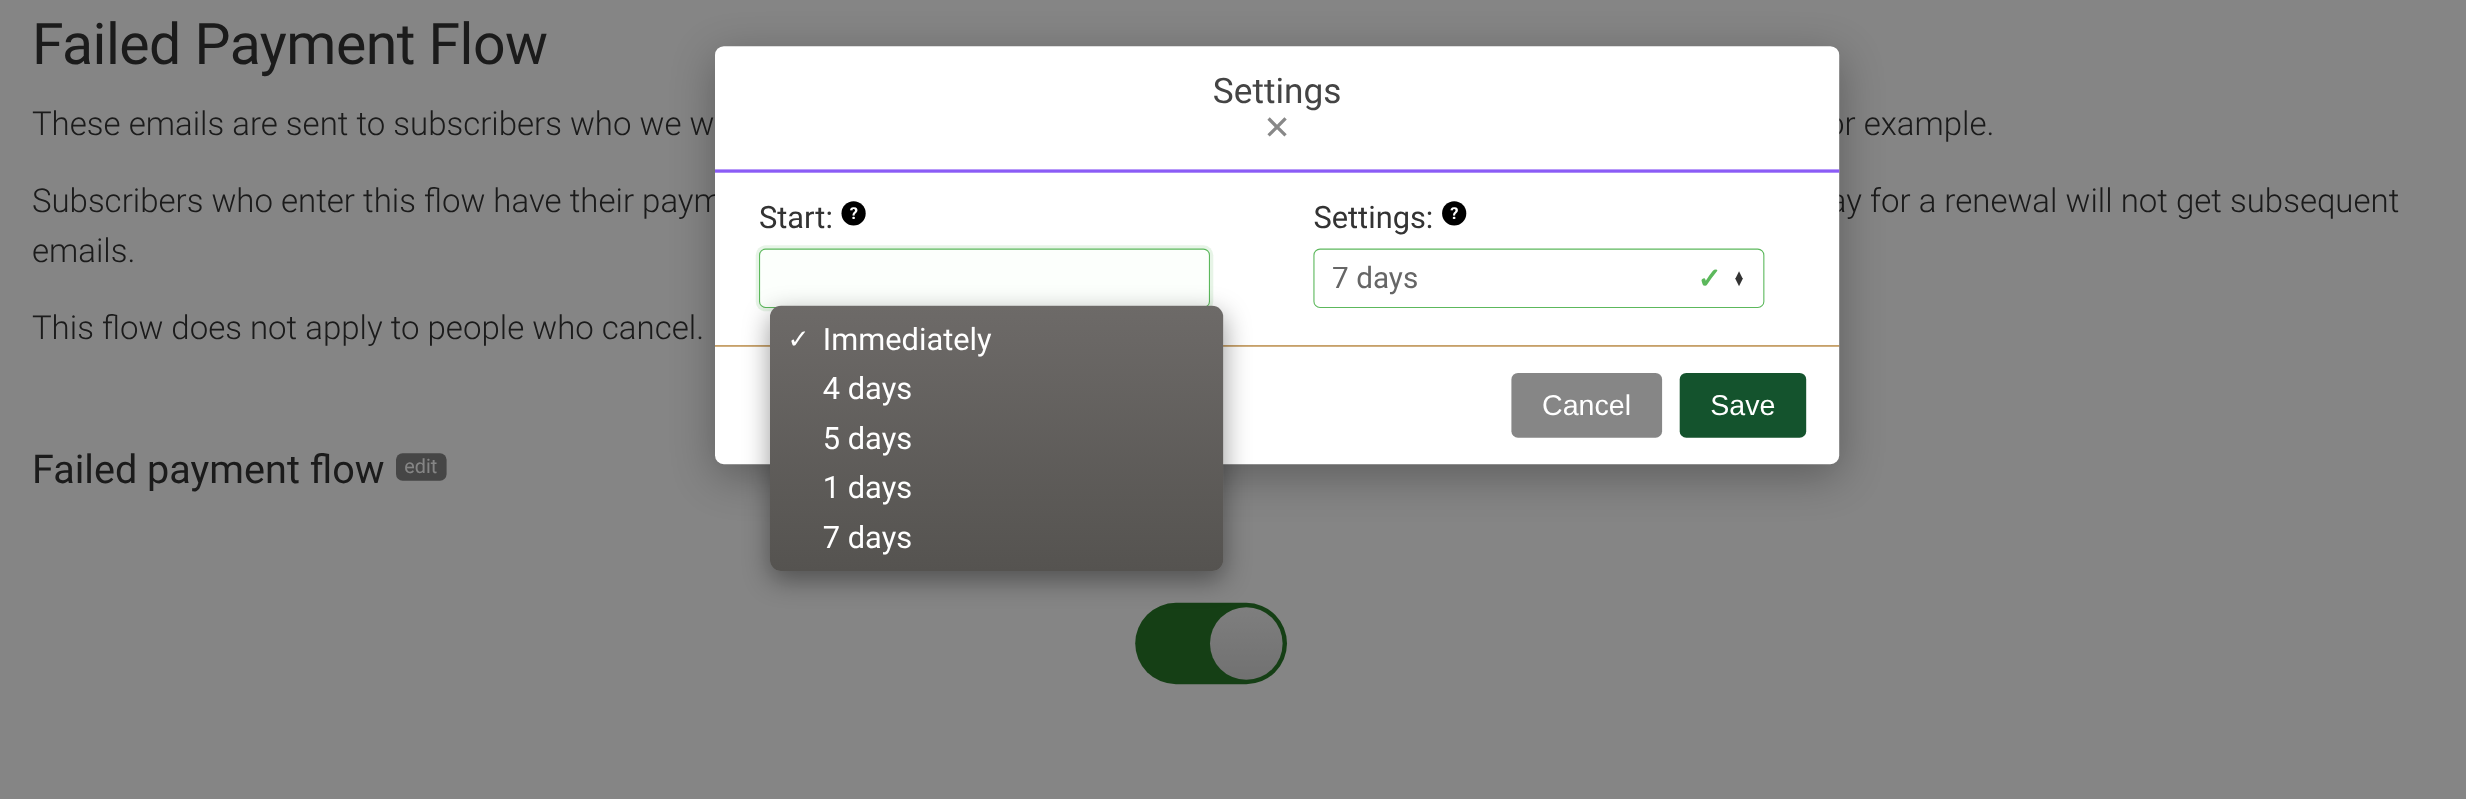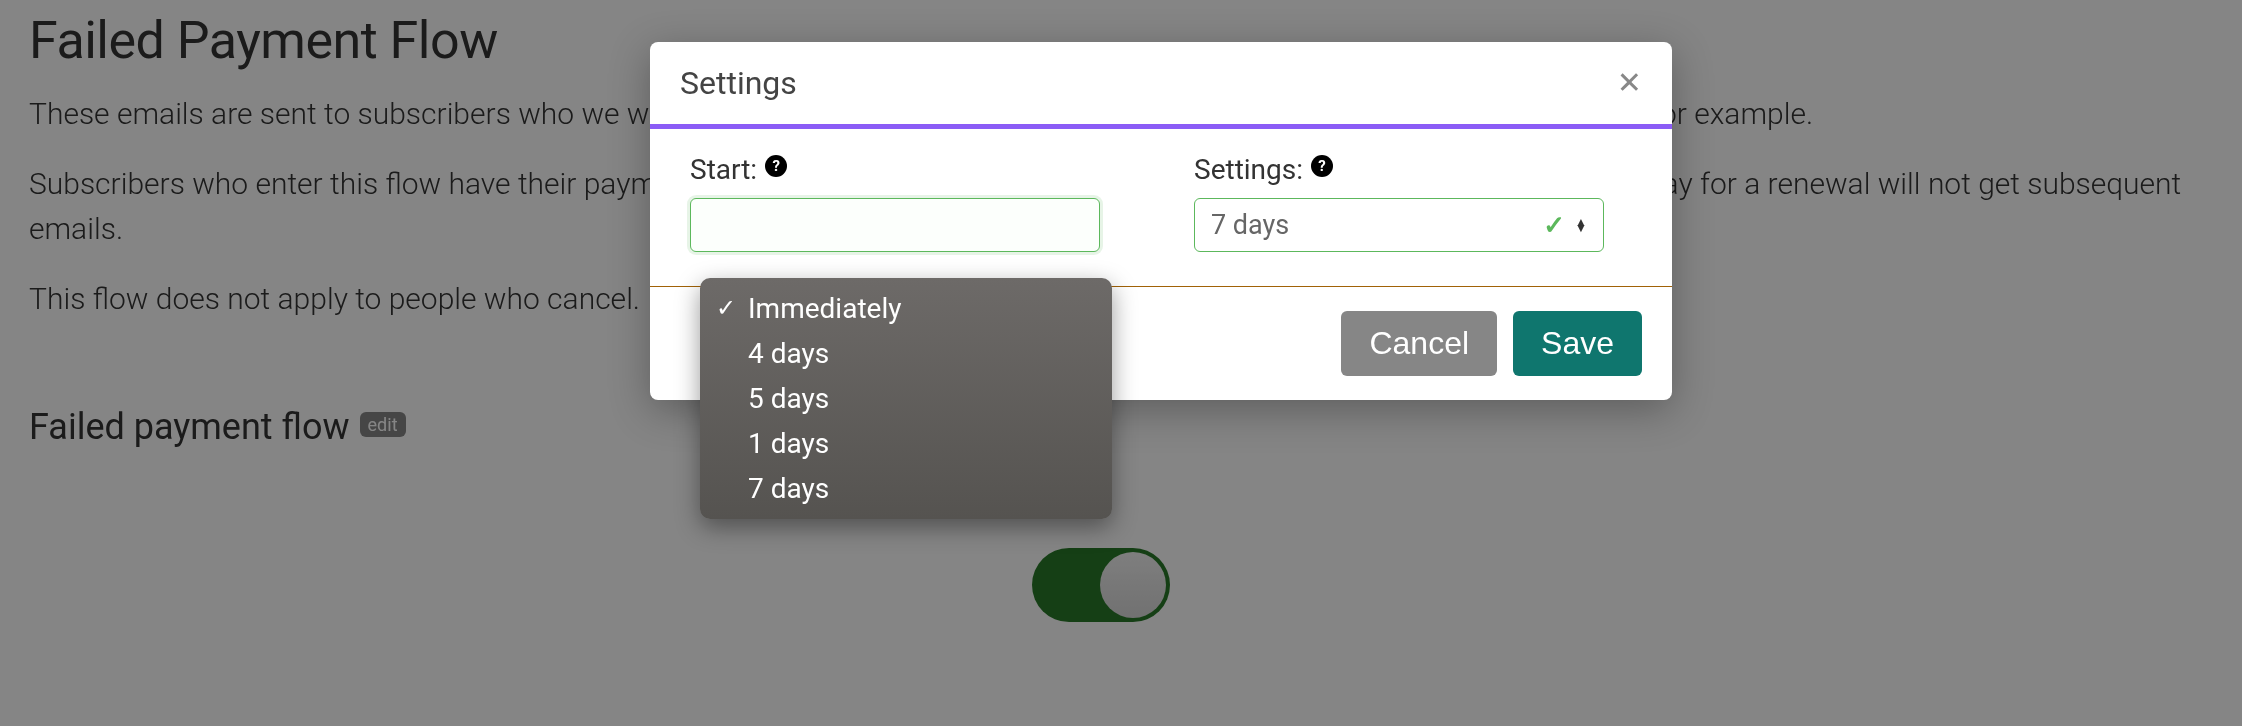--- a/index.html
+++ b/index.html
@@ -90,24 +90,25 @@
       position: absolute;
       left: 650px;
       top: 42px;
       width: 1022px;
       background: #fff;
       border-radius: 8px;
       box-shadow: 0 10px 40px rgba(0,0,0,0.3);
     }
     .modal-header {
       padding: 22px 30px;
-      border-bottom: 5px solid #8b5cf6;
+      border-bottom: 3px solid #8b5cf6;
       display: flex;
       justify-content: space-between;
       align-items: center;
+      flex-direction: column;
     }
     .modal-title {
       font-size: 32px;
       font-weight: 400;
       color: #444;
     }
     .close-icon {
       font-size: 30px;
       color: #888;
       cursor: pointer;
@@ -185,30 +186,30 @@
     }
     .modal-footer {
       padding: 24px 30px;
       display: flex;
       justify-content: flex-end;
       gap: 16px;
     }
     .btn {
       padding: 14px 28px;
       border-radius: 6px;
-      font-size: 32px;
+      font-size: 26px;
       border: none;
       cursor: pointer;
     }
     .btn-cancel {
       background: #868686;
       color: #fff;
     }
     .btn-save {
-      background: #0f766e;
+      background: #14532d;
       color: #fff;
     }
     .dropdown {
       position: absolute;
       left: 700px;
       top: 278px;
       width: 412px;
       background: linear-gradient(to bottom, #6d6a68, #555350);
       border-radius: 10px;
       padding: 8px 0;

